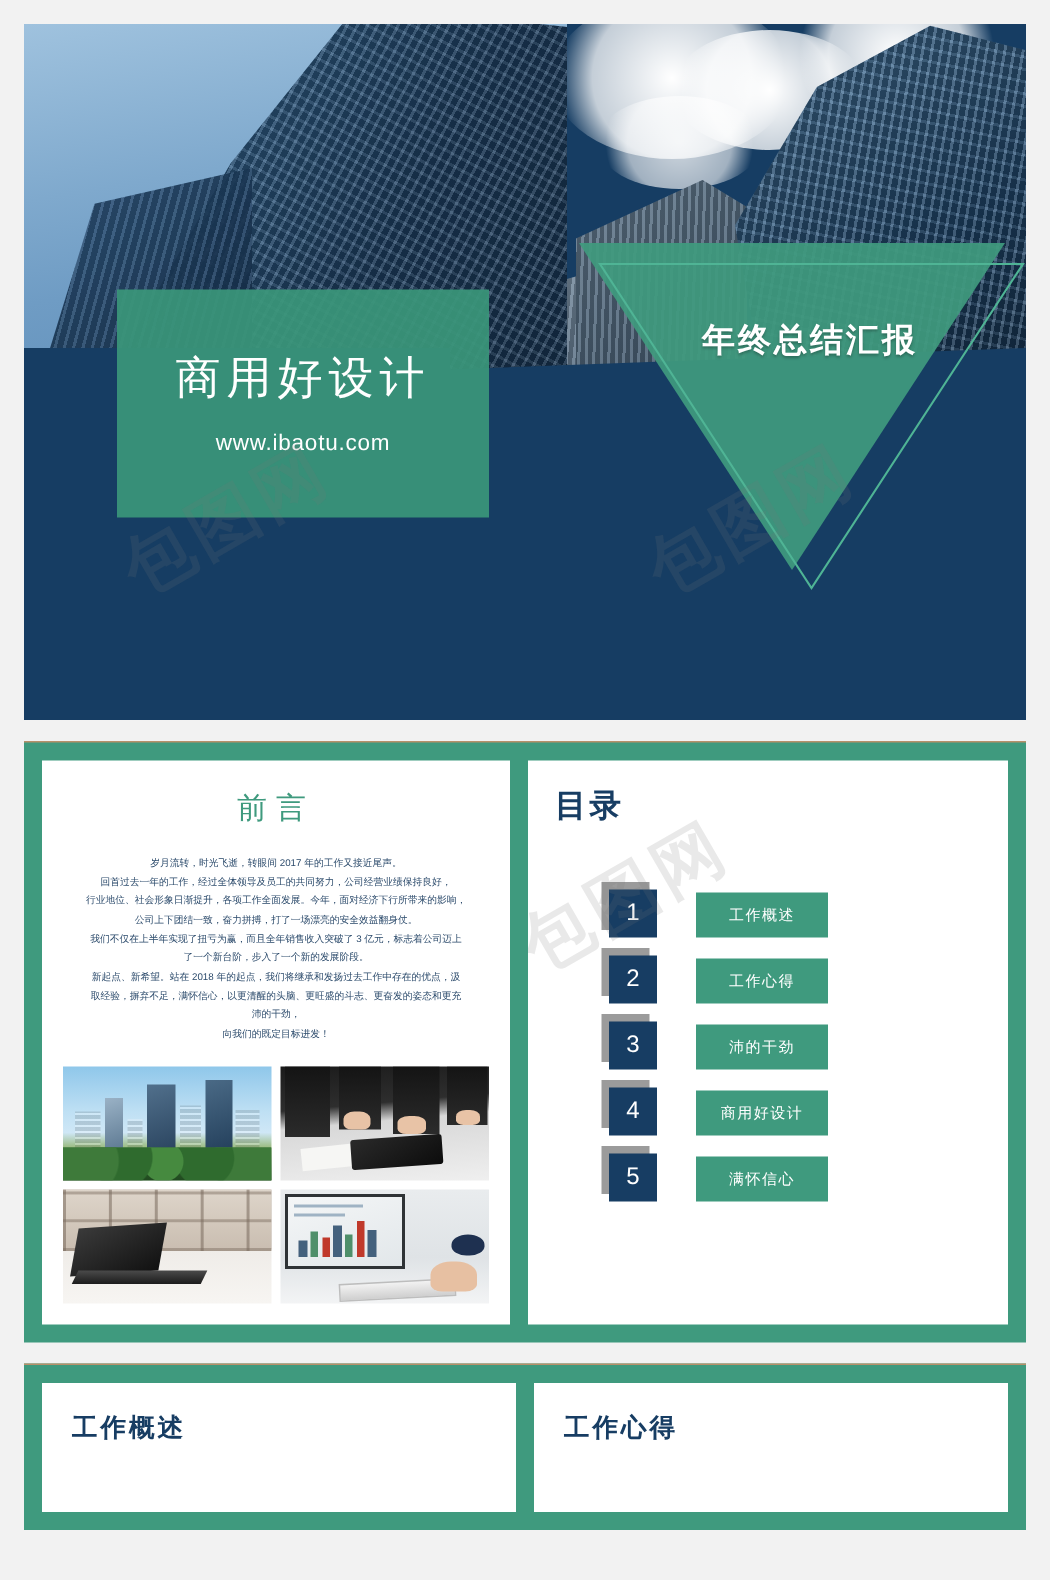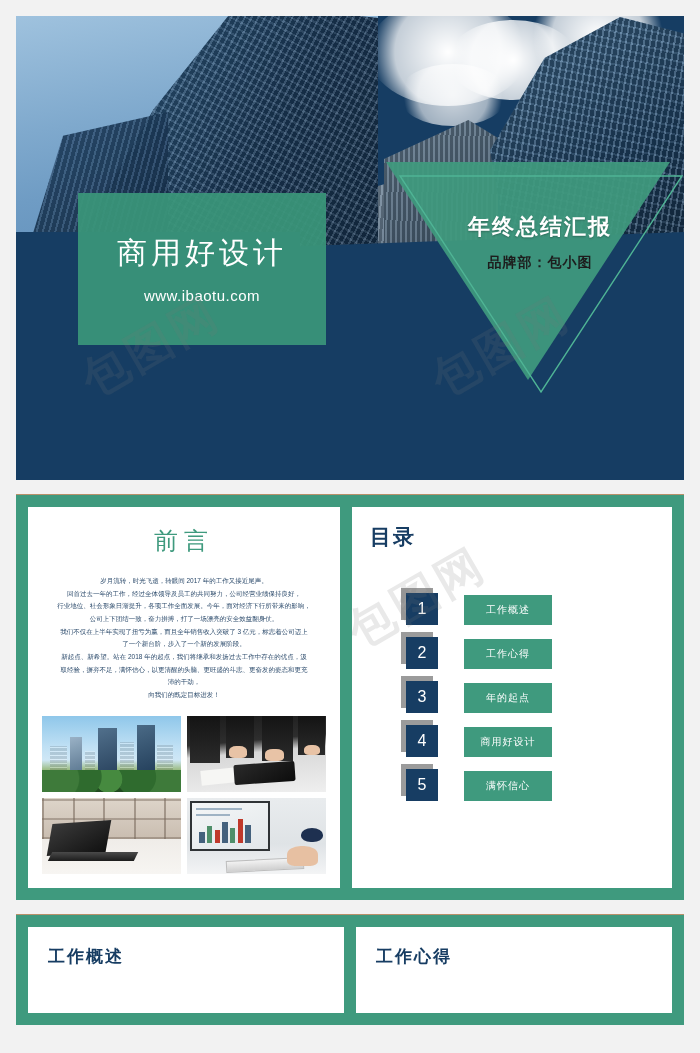--- a/index.html
+++ b/index.html
@@ -146,21 +146,21 @@
   .card {
     background:#ffffff;
     flex:1 1 0;
     position:relative;
     overflow:hidden;
   }
 
   
   .card-preface { padding:18px 14px 14px 14px; }
   .preface-title {
-    text-align:center; color:#3f9a7e; font-size:24px; letter-spacing:6px;
+    text-align:center; color:#3f9a7e; font-size:20px; letter-spacing:6px;
     font-weight:300; margin-bottom:18px;
   }
   .preface-body {
     font-size:6.5px; line-height:1.95; color:#2b4a6b; text-align:center;
     padding:0 4px;
   }
   .preface-body p { margin:0; }
   .preface-grid {
     margin-top:14px;
     display:grid; grid-template-columns:1fr 1fr; gap:6px;
@@ -344,21 +344,20 @@
       </svg>
     </div>
 
     <div class="hero-card">
       <div class="hero-card-title">商用好设计</div>
       <div class="hero-card-url">www.ibaotu.com</div>
     </div>
 
     <div class="hero-right-text">
       <div class="hero-right-title">年终总结汇报</div>
-      <div class="hero-right-sub">品牌部：包小图</div>
     </div>
 
     <div class="wm" style="left:60px; top:300px;">包图网</div>
     <div class="wm" style="left:410px; top:300px;">包图网</div>
   </div>
 
   <div class="band">
 
     <div class="card card-preface">
       <div class="preface-title">前言</div>
@@ -441,21 +440,21 @@
             <div class="num-box">2</div>
           </div>
           <div class="chip">工作心得</div>
         </div>
 
         <div class="contents-row">
           <div class="num-wrap">
             <div class="num-shadow"></div>
             <div class="num-box">3</div>
           </div>
-          <div class="chip">年的起点</div>
+          <div class="chip">沛的干劲</div>
         </div>
 
         <div class="contents-row">
           <div class="num-wrap">
             <div class="num-shadow"></div>
             <div class="num-box">4</div>
           </div>
           <div class="chip">商用好设计</div>
         </div>
 

